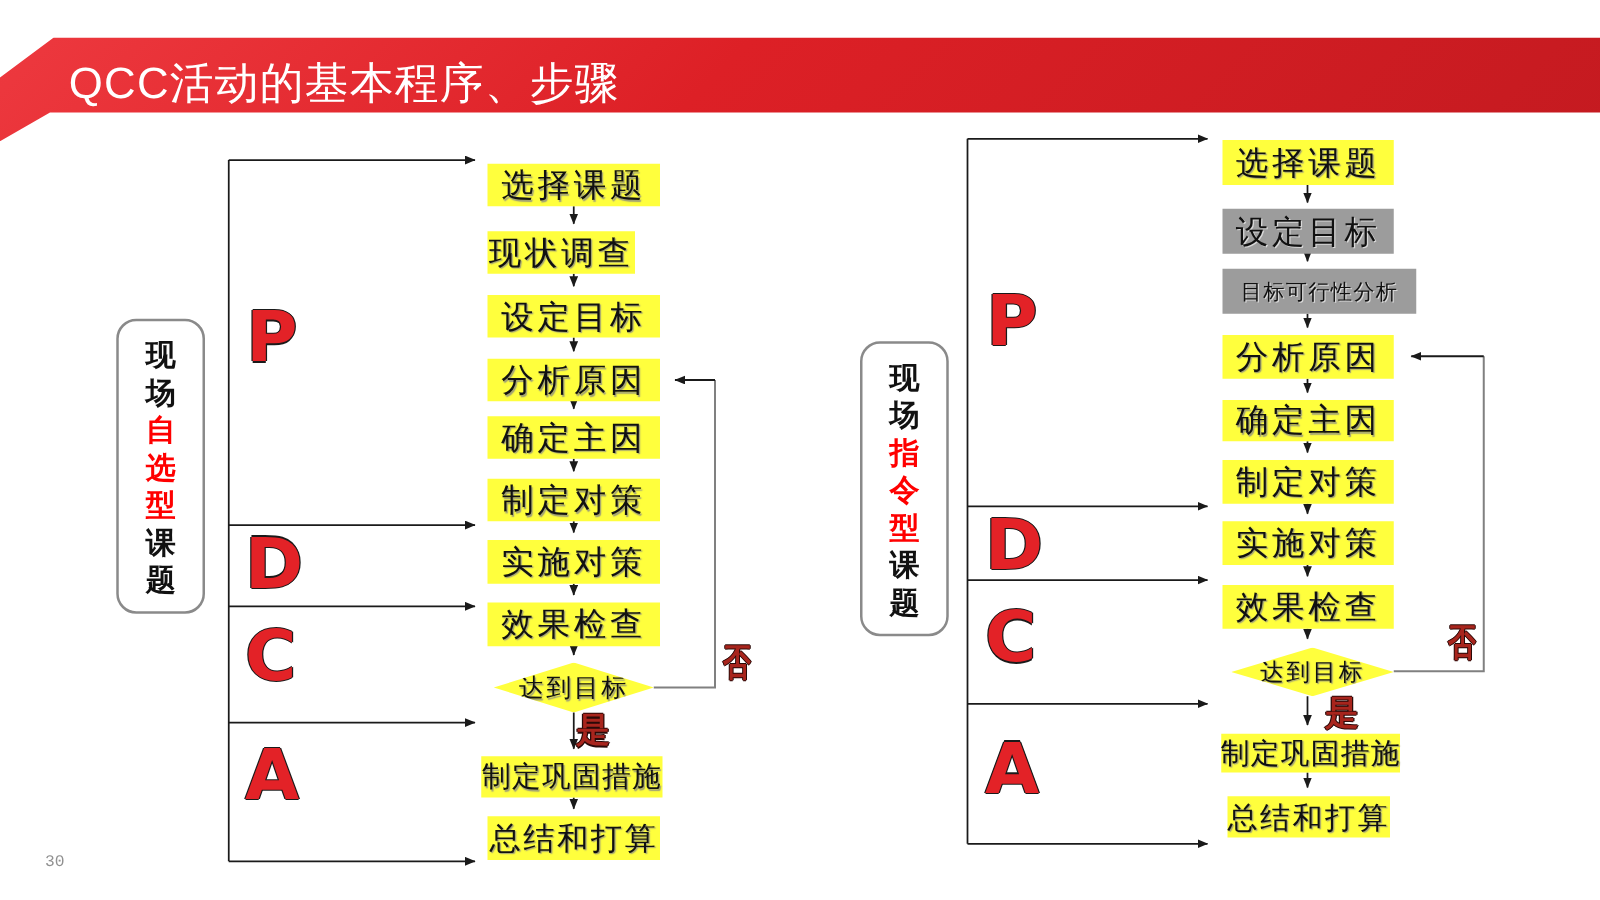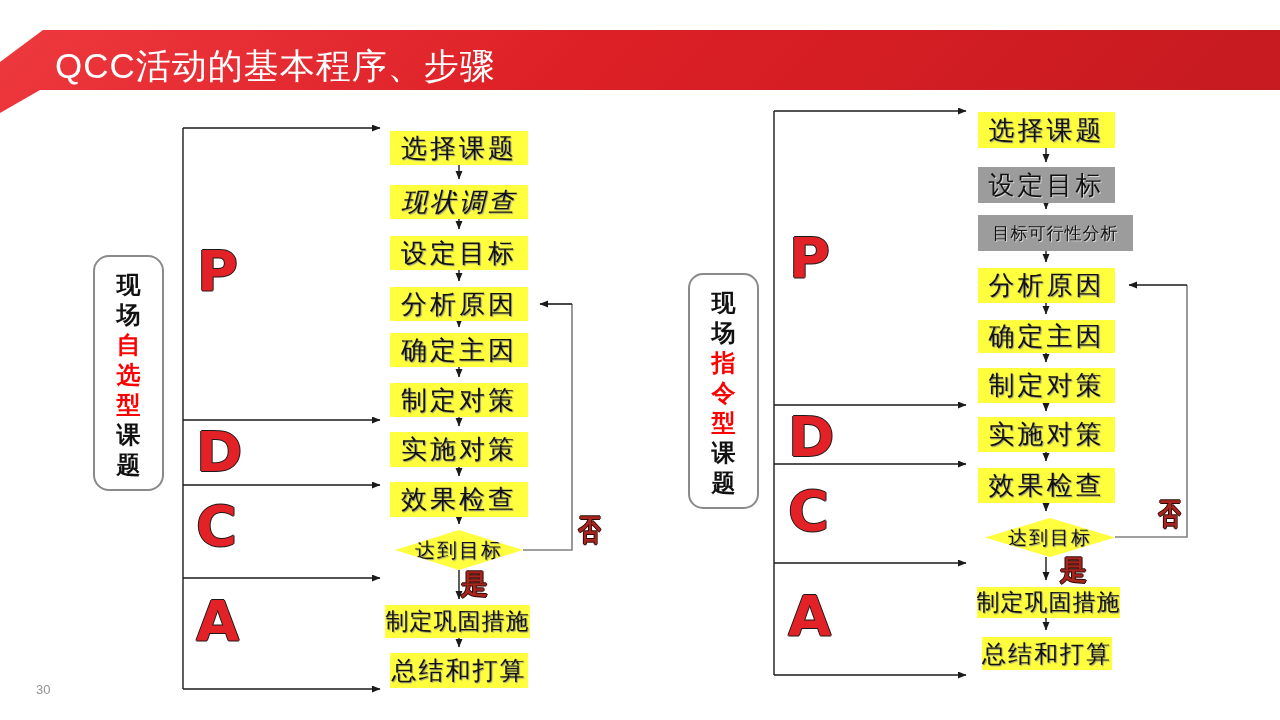--- a/index.html
+++ b/index.html
@@ -57,21 +57,21 @@
   .side-label-text .hl { color:#ff0000; }
   
   .yn {
     position:absolute; color:#a8251d; font-weight:bold; font-size:27px; line-height:1;
     text-shadow:1px 0 0 #2a0a08,-1px 0 0 #2a0a08,0 1px 0 #2a0a08,0 -1px 0 #2a0a08;
   }
   .yn.no { transform:scale(0.82,1.12); transform-origin:center; }
   
   .page-num {
     position:absolute; left:36px; top:682px; color:#909090; font-size:13px;
-    font-family:Liberation Sans, sans-serif;
+    font-family:Liberation Mono, monospace;
   }
 </style>
 </head>
 <body>
 
 <div class="slide">
 
   <div class="banner">
     <div class="banner-title">QCC活动的基本程序、步骤</div>
   </div>
@@ -141,37 +141,37 @@
   <div class="side-label" style="left:93px; top:255px;">
     <div class="side-label-text"><span>现场</span><span class="hl">自选型</span><span>课题</span></div>
   </div>
 
   <div class="pdca" style="left:197px; top:243px;">P</div>
   <div class="pdca" style="left:196px; top:424px;">D</div>
   <div class="pdca" style="left:196px; top:498px;">C</div>
   <div class="pdca" style="left:196px; top:593px;">A</div>
 
   <div class="box" style="left:390px; top:131px; width:138px; height:34px;">选择课题</div>
-  <div class="box" style="left:390px; top:185px; width:138px; height:34px;font-style:italic;">现状调查</div>
+  <div class="box" style="left:390px; top:185px; width:118px; height:34px;">现状调查</div>
   <div class="box" style="left:390px; top:236px; width:138px; height:34px;">设定目标</div>
   <div class="box" style="left:390px; top:287px; width:138px; height:34px;">分析原因</div>
   <div class="box" style="left:390px; top:333px; width:138px; height:34px;">确定主因</div>
   <div class="box" style="left:390px; top:383px; width:138px; height:34px;">制定对策</div>
   <div class="box" style="left:390px; top:432px; width:138px; height:35px;">实施对策</div>
   <div class="box" style="left:390px; top:482px; width:138px; height:35px;">效果检查</div>
 
   <div class="diamond" style="left:395px; top:530px; width:128px; height:40px;">达到目标</div>
 
   <div class="yn" style="left:461px; top:571px;">是</div>
   <div class="yn no" style="left:576px; top:517px;">否</div>
 
   <div class="box post1" style="left:385px; top:605px; width:145px; height:33px;">制定巩固措施</div>
   <div class="box post2" style="left:390px; top:653px; width:138px; height:35px;">总结和打算</div>
 
-  <div class="side-label" style="left:688px; top:273px;border-radius:15px;">
+  <div class="side-label" style="left:688px; top:273px;">
     <div class="side-label-text"><span>现场</span><span class="hl">指令型</span><span>课题</span></div>
   </div>
 
   <div class="pdca" style="left:789px; top:230px;">P</div>
   <div class="pdca" style="left:788px; top:409px;">D</div>
   <div class="pdca" style="left:788px; top:483px;">C</div>
   <div class="pdca" style="left:788px; top:588px;">A</div>
 
   <div class="box" style="left:978px; top:112px; width:137px; height:36px;">选择课题</div>
   <div class="box gray" style="left:978px; top:167px; width:137px; height:36px;">设定目标</div>

